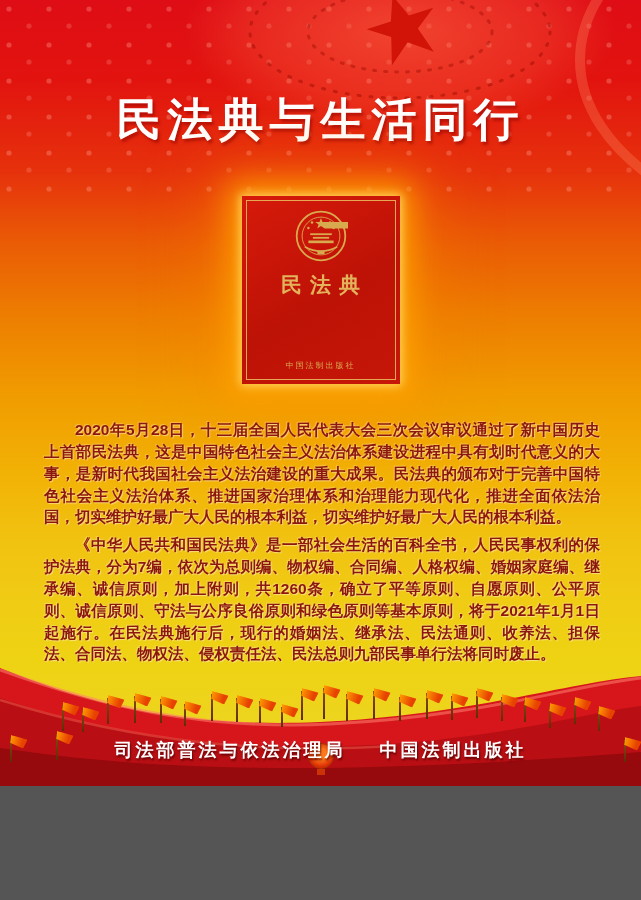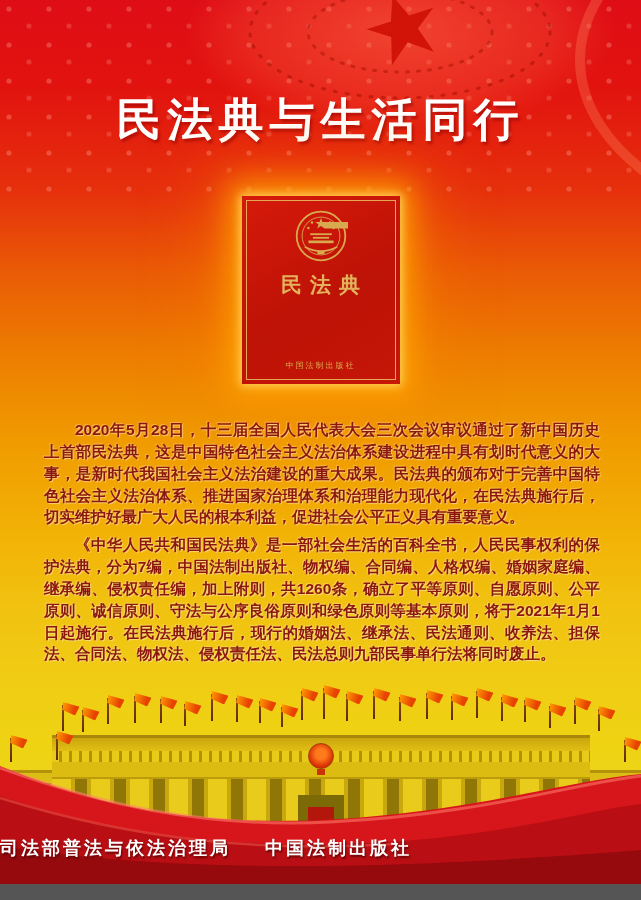--- a/index.html
+++ b/index.html
@@ -1,17 +1,17 @@
 <!DOCTYPE html>
 <html><head>
 <meta charset="utf-8">
 <style>
   html,body { margin:0; padding:0; background:#555; }
   .page {
-    position:relative; width:641px; height:884px; margin:0 auto;
+    position:relative; width:641px; height:786px; margin:0 auto;
     overflow:hidden;
     font-family:"Liberation Sans", sans-serif;
     background:linear-gradient(180deg,
       #df0d15 0%, #e2130f 10%, #e6320c 22%, #ea5c05 31%, #ed7d01 40%,
       #f09b00 50%, #f2b105 60%, #f1c110 68%, #f0cb14 76%, #eed313 84%, #ecd62a 100%);
   }
   
   .ceiling { position:absolute; left:0; top:0; width:641px; height:200px; }
   
   .poster-title {
@@ -118,21 +118,21 @@
   .fp::after {
     content:""; position:absolute; left:1px; top:-3px; width:17px; height:12px;
     background:linear-gradient(100deg,#ff9d00,#e84200 70%);
     clip-path:polygon(0 0,100% 22%,80% 100%,0 66%);
     transform:rotate(7deg); transform-origin:left top;
   }
   
   .ribbon { position:absolute; left:0; bottom:0; width:641px; height:130px; }
   .footer {
     position:absolute; left:0; bottom:24px; width:641px; z-index:6;
-    display:flex; justify-content:flex-start; gap:34px;
+    display:flex; justify-content:center; gap:34px;
     color:#ffffff; font-family:"Liberation Serif", serif; font-weight:700;
     font-size:18px; letter-spacing:3px; white-space:nowrap;
     text-shadow:1px 2px 2px rgba(80,0,0,.8);
     margin-top:28px;
   }
 </style>
 </head>
 <body>
 
 <div class="page">
@@ -174,22 +174,22 @@
       <rect x="21" y="31" width="18" height="2" fill="#d9a94e"></rect>
       <rect x="16" y="35" width="28" height="3" fill="#d9a94e"></rect>
       <path d="M12,42 Q30,52 48,42" fill="none" stroke="#d9a94e" stroke-width="2"></path>
       <rect x="26" y="46" width="8" height="4" fill="#d9a94e"></rect>
     </svg>
     <div class="book-title">民法典</div>
     <div class="book-pub">中国法制出版社</div>
   </div>
 
   <div class="body-text">
-    <p>2020年5月28日，十三届全国人民代表大会三次会议审议通过了新中国历史上首部民法典，这是中国特色社会主义法治体系建设进程中具有划时代意义的大事，是新时代我国社会主义法治建设的重大成果。民法典的颁布对于完善中国特色社会主义法治体系、推进国家治理体系和治理能力现代化，在民法典施行后，切实维护好最广大人民的根本利益，促进社会公平正义具有重要意义。</p>
-    <p>《中华人民共和国民法典》是一部社会生活的百科全书，人民民事权利的保护法典，分为7编，中国法制出版社、物权编、合同编、人格权编、婚姻家庭编、继承编、侵权责任编，加上附则，共1260条，确立了平等原则、自愿原则、公平原则、诚信原则、守法与公序良俗原则和绿色原则等基本原则，将于2021年1月1日起施行。在民法典施行后，现行的婚姻法、继承法、民法通则、收养法、担保法、合同法、物权法、侵权责任法、民法总则九部民事单行法将同时废止。</p>
+    <p>2020年5月28日，十三届全国人民代表大会三次会议审议通过了新中国历史上首部民法典，这是中国特色社会主义法治体系建设进程中具有划时代意义的大事，是新时代我国社会主义法治建设的重大成果。民法典的颁布对于完善中国特色社会主义法治体系、推进国家治理体系和治理能力现代化，推进全面依法治国，切实维护好最广大人民的根本利益，切实维护好最广大人民的根本利益。</p>
+    <p>《中华人民共和国民法典》是一部社会生活的百科全书，人民民事权利的保护法典，分为7编，依次为总则编、物权编、合同编、人格权编、婚姻家庭编、继承编、诚信原则，加上附则，共1260条，确立了平等原则、自愿原则、公平原则、诚信原则、守法与公序良俗原则和绿色原则等基本原则，将于2021年1月1日起施行。在民法典施行后，现行的婚姻法、继承法、民法通则、收养法、担保法、合同法、物权法、侵权责任法、民法总则九部民事单行法将同时废止。</p>
   </div>
 
   <div class="building">
     <div class="wing left">
         <div class="win"></div>
       </div>
     <div class="wing right">
         <div class="win"></div>
       </div>
     <div class="main-block">

